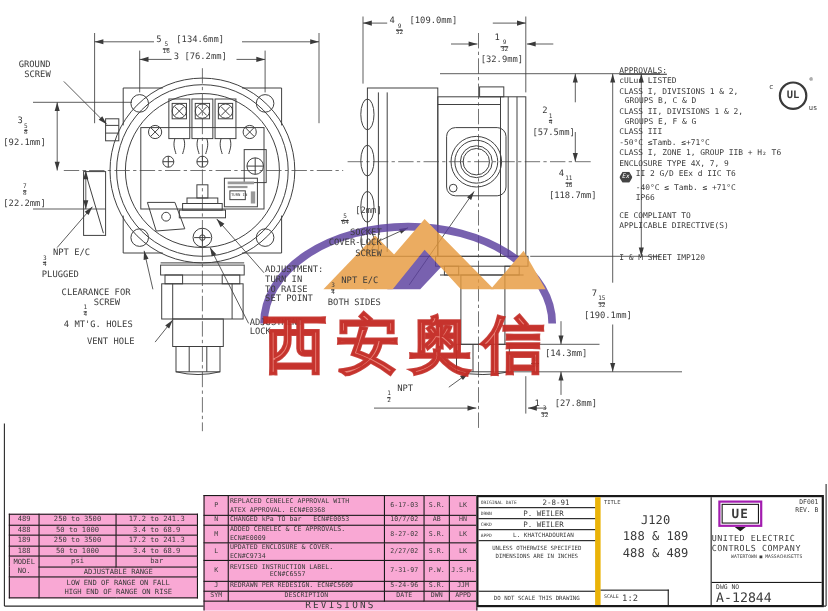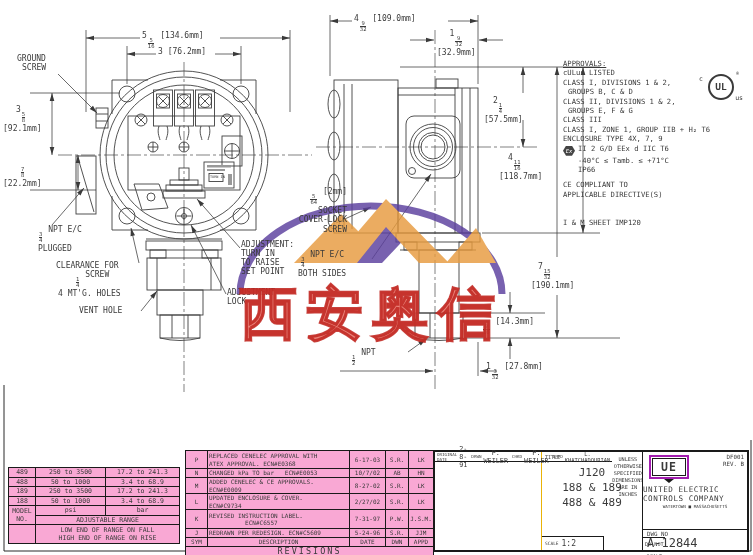--- a/index.html
+++ b/index.html
@@ -34,21 +34,21 @@
   
   table{border-collapse:collapse;table-layout:fixed;background:#f9a8d4}
   .rtab{position:absolute;left:8px;top:467px;z-index:2}
   .rtab td{border:1px solid #1a1a1a;font-size:6.5px;line-height:8px;text-align:center;padding:0;overflow:hidden}
   .rev{position:absolute;left:185px;top:450px;z-index:2}
   .rev td{border:1px solid #1a1a1a;font-size:6px;line-height:7.5px;text-align:center;padding:0 1px;overflow:hidden}
   .rev td.d{text-align:left;white-space:pre}
   .rev .title td{font-size:8.5px;letter-spacing:2px}
   .tblock{position:absolute;left:433px;top:450px;width:312px;height:98px;border:2px solid #1a1a1a;
           display:flex;z-index:2;background:#fff}
-  .tb-l{width:106px;display:flex;flex-direction:row;border-right:1px solid #eab308}
+  .tb-l{width:106px;display:flex;flex-direction:column;border-right:5px solid #eab308}
   .tb-row{display:flex;align-items:center;border-bottom:1px solid #1a1a1a;height:9px;padding:0 2px}
   .tb-row .lab{font-size:4.2px;margin-right:2px}
   .tb-row .val{flex:1;text-align:center;font-size:6.8px}
   .tb-row .val.sm{font-size:5.4px}
   .tb-notes{padding-top:4px;text-align:center;font-size:5.2px;line-height:7px}
   .tb-dns{margin-top:auto;border-top:1px solid #1a1a1a;height:12px;line-height:12px;
           text-align:center;font-size:5.2px}
   .tb-m{width:100px;position:relative;border-right:1px solid #1a1a1a}
   .tb-m .tlab{position:absolute;top:2px;left:3px;font-size:5px}
   .tb-m .tl{text-align:center;font-size:11px;line-height:15px;margin-top:13px}
@@ -400,20 +400,21 @@
 </div>
 
 <div class="appr">
   <div class="ttl">APPROVALS:</div>
   <div>cULus LISTED</div>
   <div>CLASS I, DIVISIONS 1 &amp; 2,</div>
   <div class="ind">GROUPS B, C &amp; D</div>
   <div>CLASS II, DIVISIONS 1 &amp; 2,</div>
   <div class="ind">GROUPS E, F &amp; G</div>
   <div>CLASS III</div>
+  <div>-50°C ≤Tamb. ≤+71°C</div>
   <div>CLASS I, ZONE 1, GROUP IIB + H₂ T6</div>
   <div>ENCLOSURE TYPE 4X, 7, 9</div>
   <div>
     <span class="exchip">Ex</span><span>II 2 G/D EEx d IIC T6</span>
   </div>
   <div class="ind2">-40°C ≤ Tamb. ≤ +71°C</div>
   <div class="ind2">IP66</div>
   <div style="margin-top:6px">CE COMPLIANT TO</div>
   <div>APPLICABLE DIRECTIVE(S)</div>
   <div style="margin-top:19px">I &amp; M SHEET IMP120</div>

